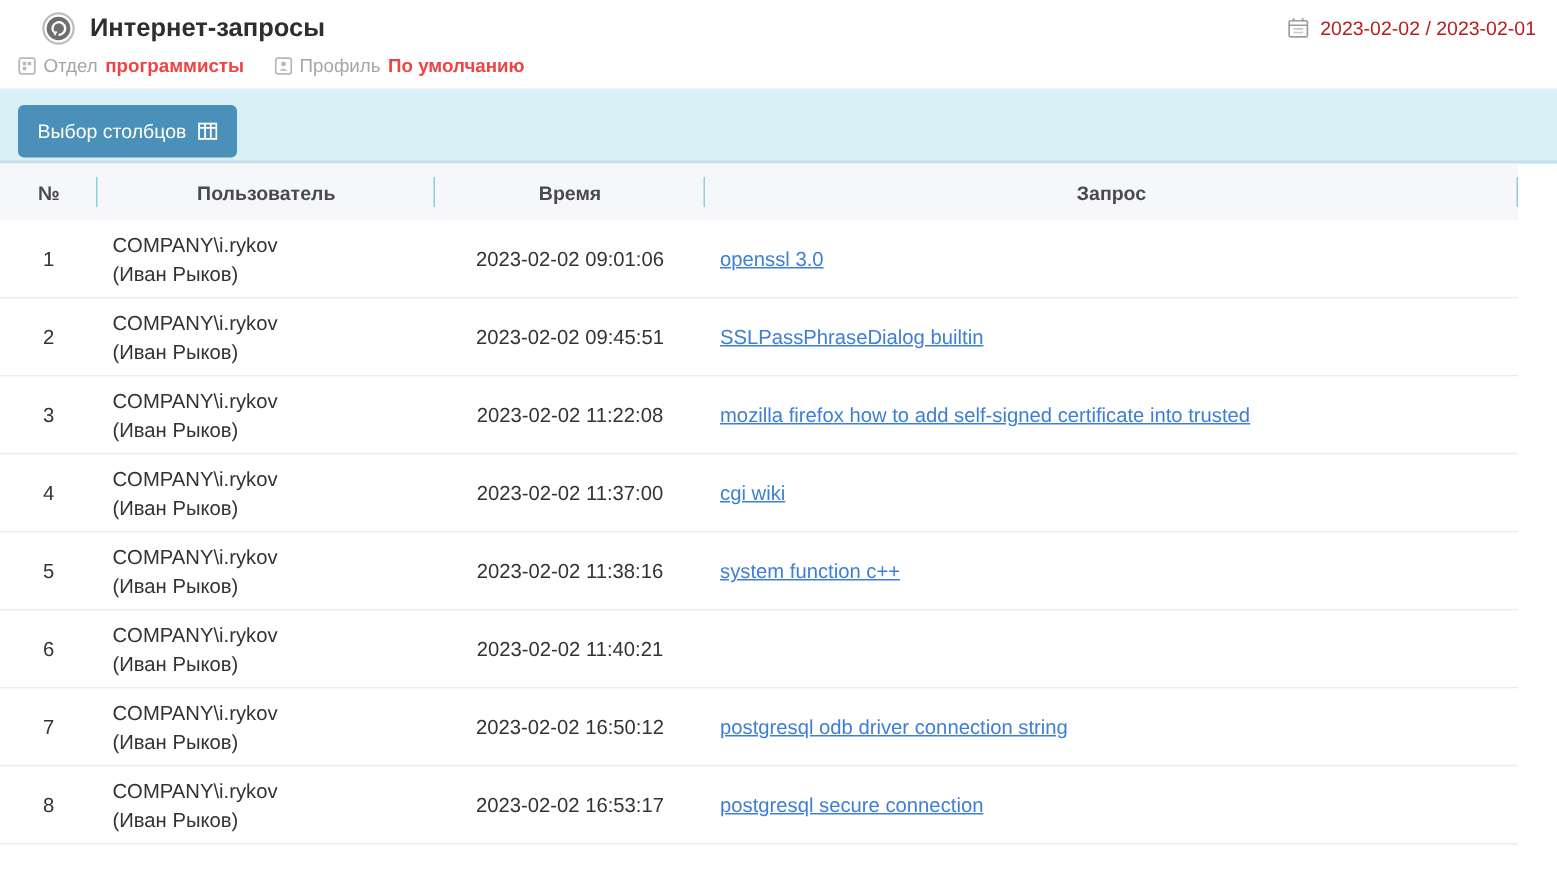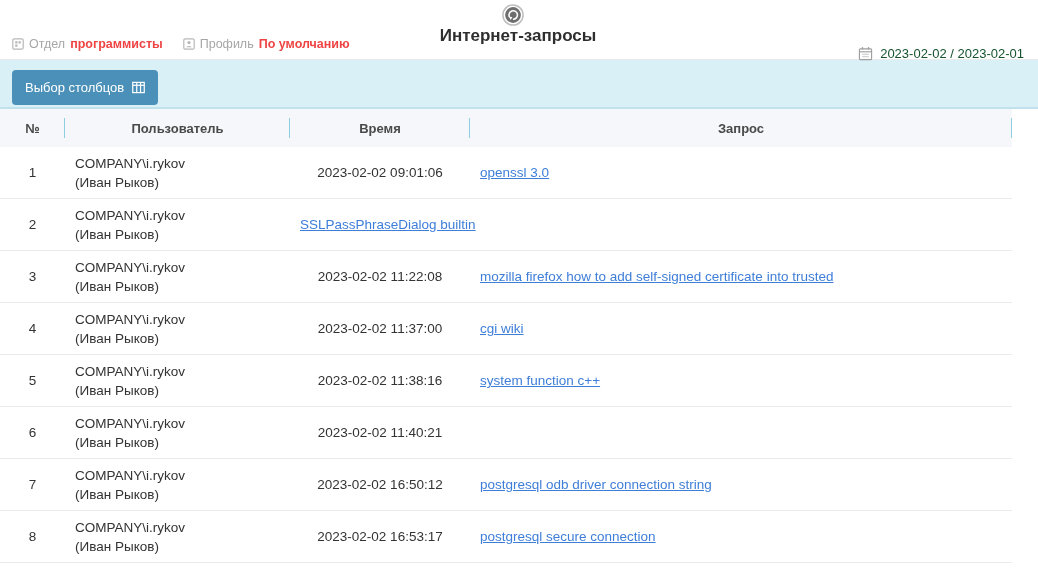--- a/index.html
+++ b/index.html
@@ -1,23 +1,23 @@
 <!DOCTYPE html>
 <html><head>
 <meta charset="utf-8">
 <style>
   * { box-sizing: border-box; margin: 0; padding: 0; }
   html, body { width: 1038px; height: 584px; overflow: hidden; background: #fff; }
   body { font-family: "Liberation Sans", "DejaVu Sans", sans-serif; color: #333; }
 
   
-  .top-bar { display: flex; align-items: center; height: 33px; padding: 4px 14px 0 12px; flex-direction: column; }
+  .top-bar { display: flex; align-items: center; height: 33px; padding: 4px 14px 0 28px; }
   .app-icon { width: 22px; height: 22px; margin-right: 10px; flex: 0 0 auto; }
   .page-title { font-size: 17px; font-weight: bold; color: #2e2e2e; }
-  .date-range { margin-left: auto; display: flex; align-items: center; gap: 7px; font-size: 13px; color: #14532d; }
+  .date-range { margin-left: auto; display: flex; align-items: center; gap: 7px; font-size: 13px; color: #b91c1c; }
 
   
   .filter-bar { display: flex; align-items: center; gap: 20px; height: 27px; padding: 0 12px 4px 12px; border-bottom: 1px solid #ebebeb; }
   .filter-item { display: flex; align-items: center; gap: 5px; font-size: 12.5px; }
   .filter-label { color: #a6a6a6; }
   .filter-value { color: #ef4444; font-weight: 600; }
 
   
   .toolbar { background: #d9f0f7; height: 49px; padding: 10px 12px; border-bottom: 2px solid #bfe2ed; }
   .columns-button { background: #4b90b9; color: #fff; font-size: 13px; border: none; border-radius: 4px;
@@ -130,20 +130,21 @@
         </div>
         <div class="td col-time">2023-02-02 09:01:06</div>
         <div class="td col-query"><a>openssl 3.0</a></div>
       </div>
       <div class="tr">
         <div class="td col-num">2</div>
         <div class="td col-user">
           <div>COMPANY\i.rykov</div>
           <div>(Иван Рыков)</div>
         </div>
+        <div class="td col-time">2023-02-02 09:45:51</div>
         <div class="td col-query"><a>SSLPassPhraseDialog builtin</a></div>
       </div>
       <div class="tr">
         <div class="td col-num">3</div>
         <div class="td col-user">
           <div>COMPANY\i.rykov</div>
           <div>(Иван Рыков)</div>
         </div>
         <div class="td col-time">2023-02-02 11:22:08</div>
         <div class="td col-query"><a>mozilla firefox how to add self-signed certificate into trusted</a></div>

